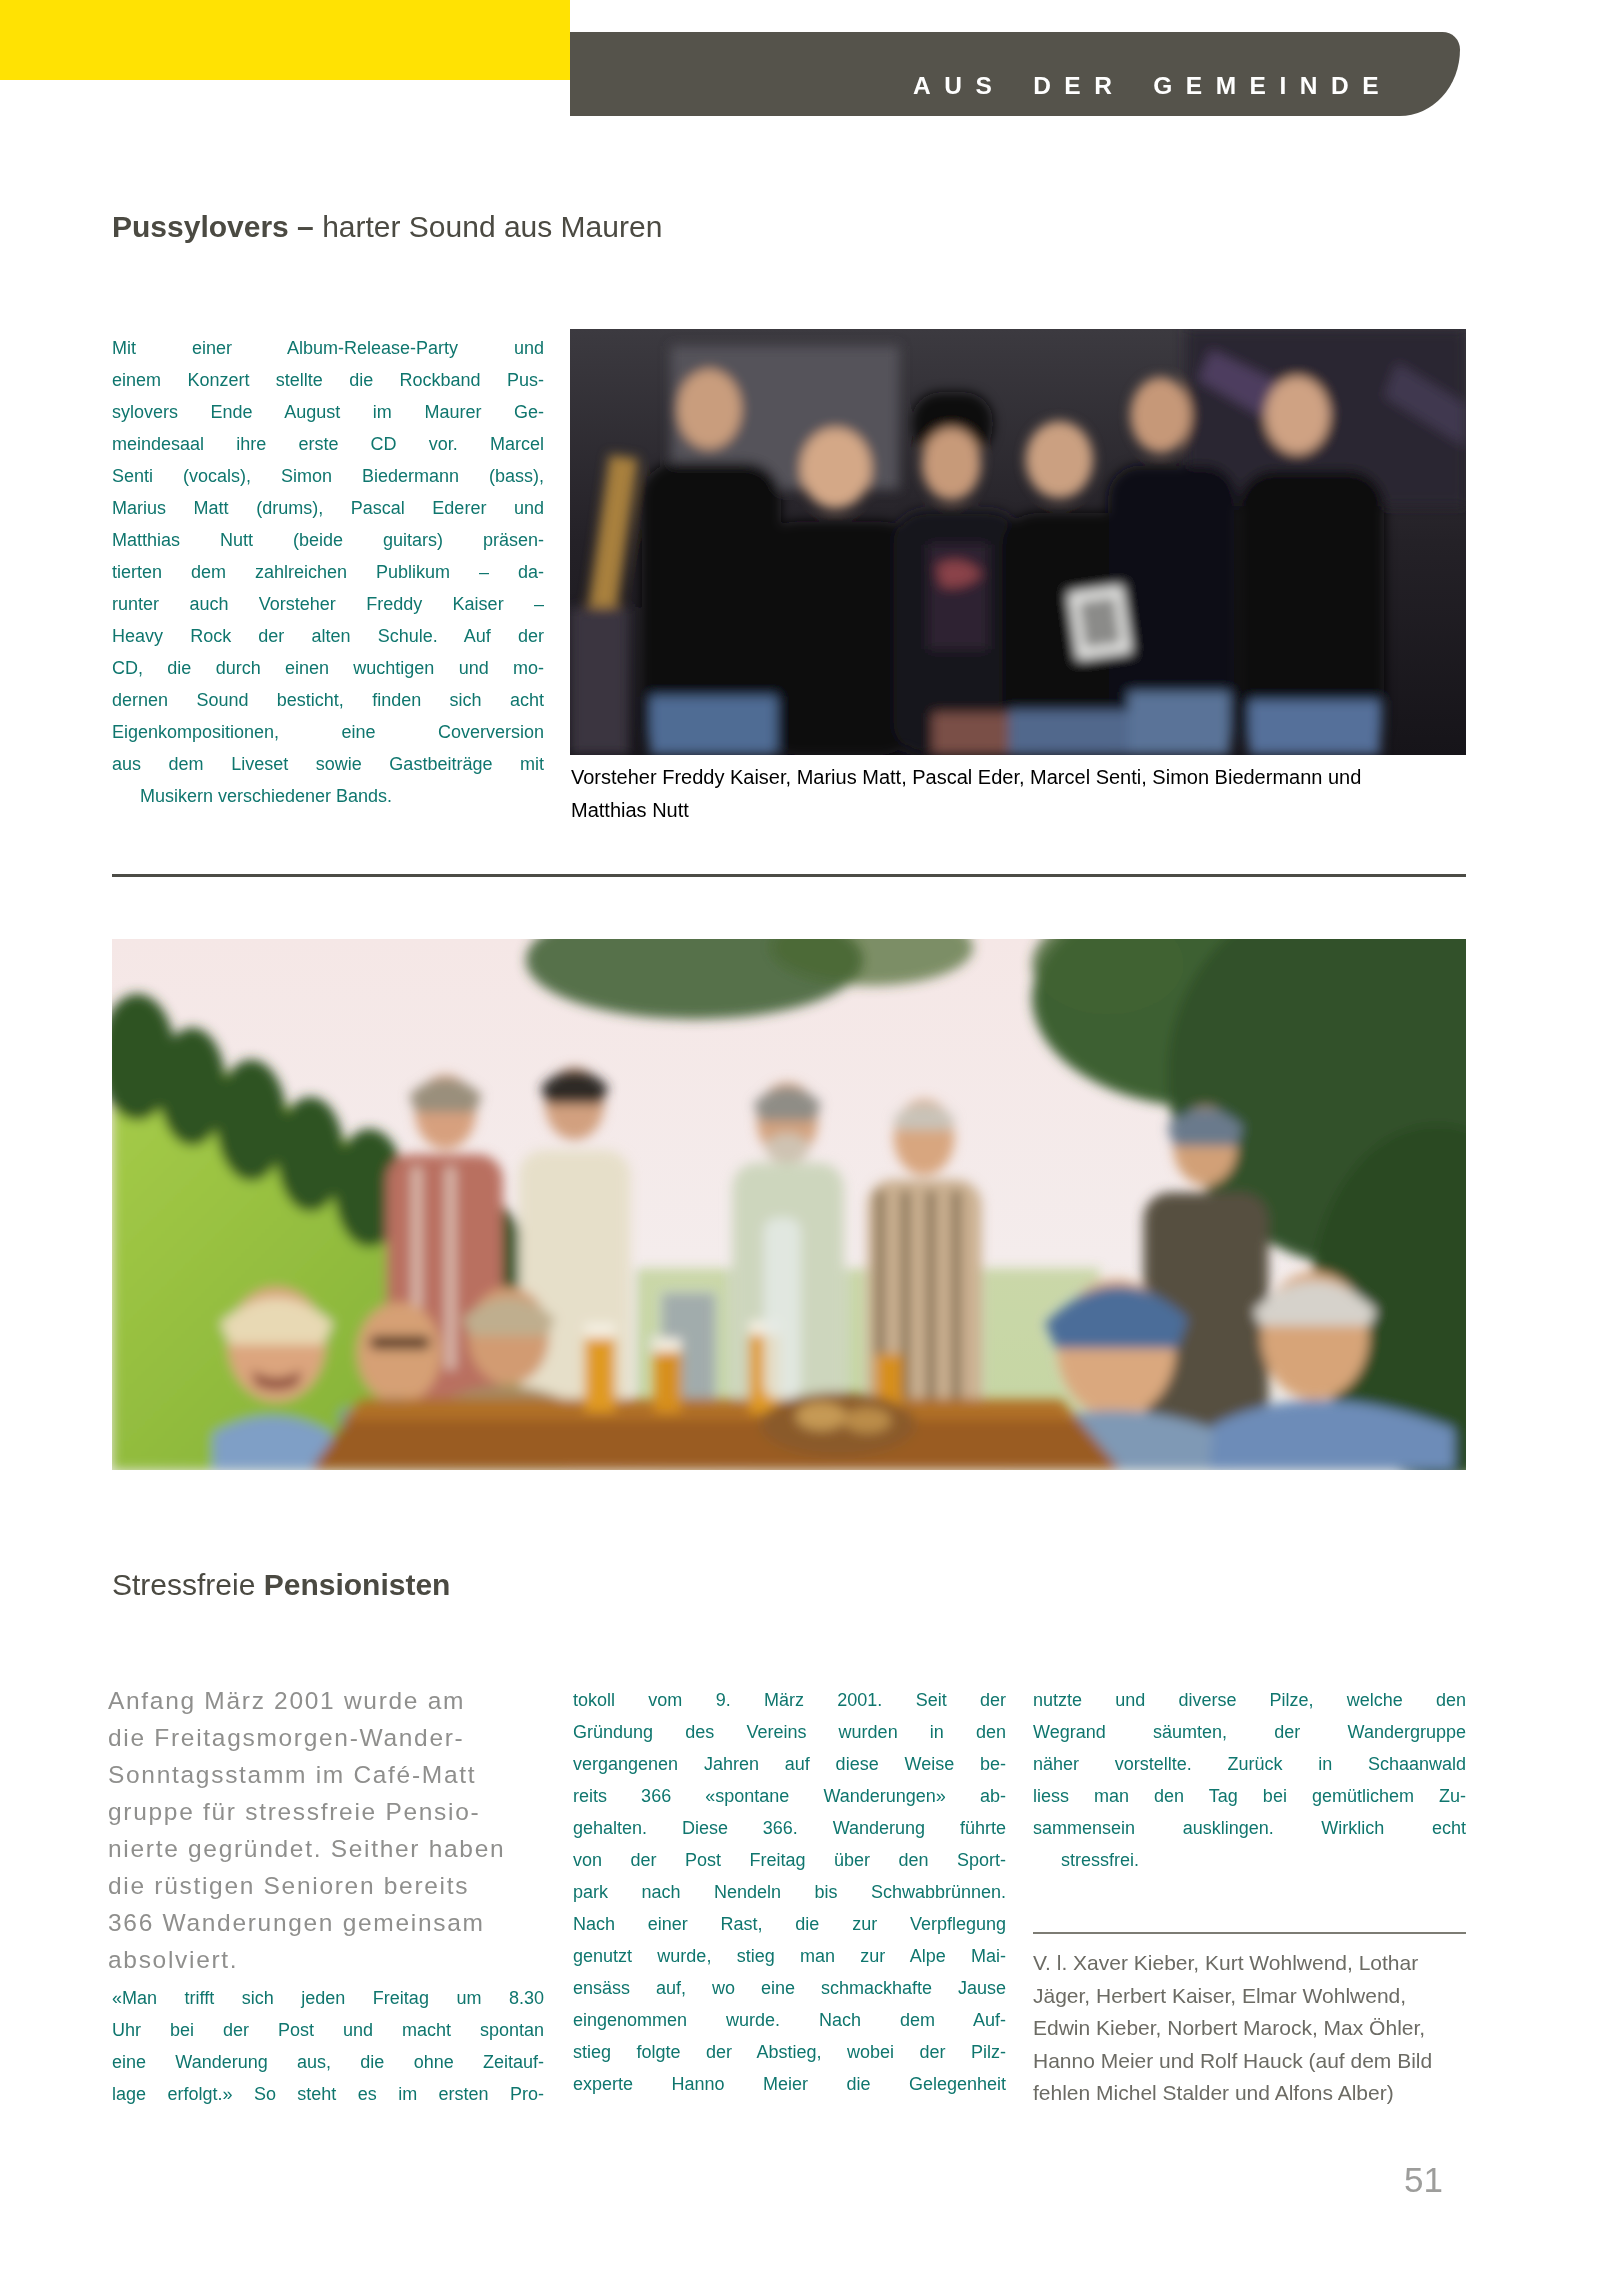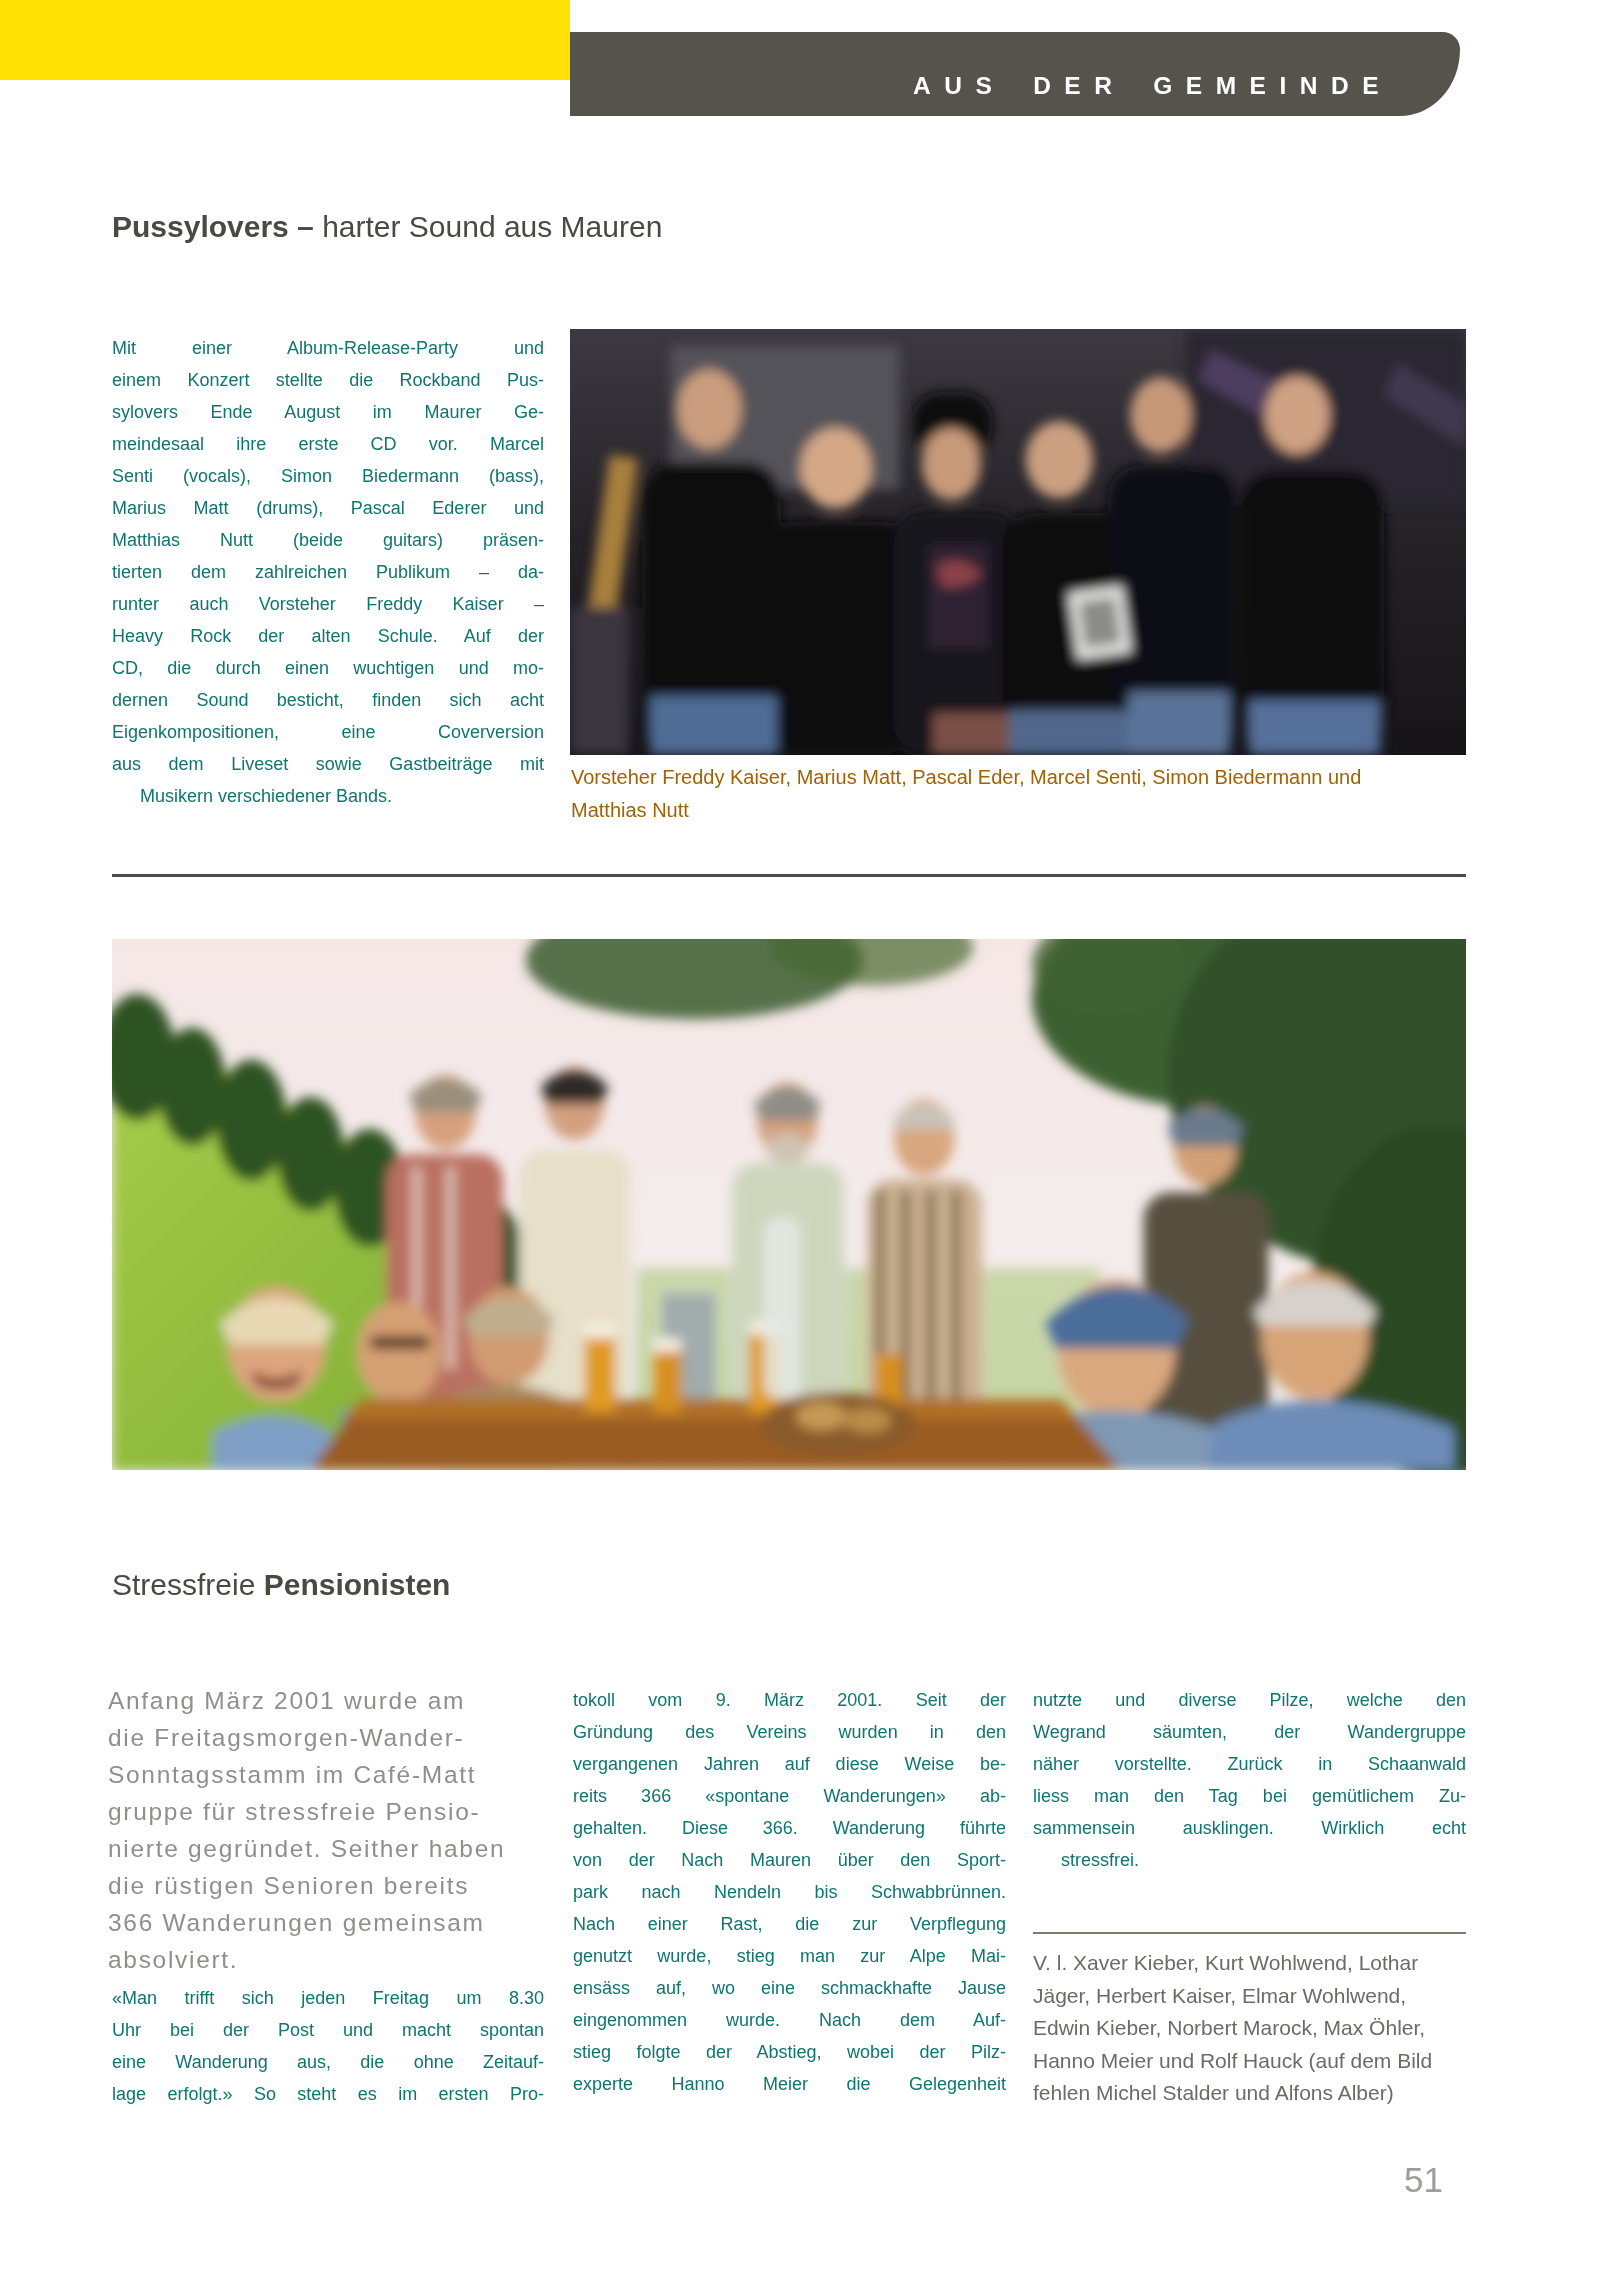--- a/index.html
+++ b/index.html
@@ -24,21 +24,21 @@
 
   
   .bodycol{font-size:18px;line-height:32px;color:#0f766e;}
   .jline{text-align:justify;text-align-last:justify;text-justify:inter-word;height:32px;overflow:hidden;}
   .jline.end{text-align-last:left;margin-left:28px;}
   .ragged .jline{text-align:left;text-align-last:left;}
 
   .lead{font-size:24.5px;line-height:37px;letter-spacing:1.7px;color:#8f8f8d;}
   .lead .jline{height:37px;}
 
-  .cap1{font-size:20px;line-height:33px;color:#a16207;}
+  .cap1{font-size:20px;line-height:33px;color:#000000;}
   .cap1 .jline{height:33px;}
   .cap2{font-size:21px;line-height:32.5px;color:#6c6b64;}
   .cap2 .jline{height:32.5px;}
 
   .rule1{left:112px;top:874px;width:1354px;height:2.5px;background:#4c4c46;}
   .rule2{left:1033px;top:1932px;width:433px;height:1.7px;background:#7d7c74;}
 
   .pagenum{left:1404px;top:2160px;font-size:35px;color:#9d9d9b;}
 
   .photo{display:block;}
@@ -253,21 +253,21 @@
     <div class="jline">Uhr bei der Post und macht spontan</div>
     <div class="jline">eine Wanderung aus, die ohne Zeitauf-</div>
     <div class="jline">lage erfolgt.» So steht es im ersten Pro-</div>
   </div>
 <div class="abs bodycol" style="left:573px;top:1684px;width:433px;">
     <div class="jline">tokoll vom 9. März 2001. Seit der</div>
     <div class="jline">Gründung des Vereins wurden in den</div>
     <div class="jline">vergangenen Jahren auf diese Weise be-</div>
     <div class="jline">reits 366 «spontane Wanderungen» ab-</div>
     <div class="jline">gehalten. Diese 366. Wanderung führte</div>
-    <div class="jline">von der Nach Mauren über den Sport-</div>
+    <div class="jline">von der Post Freitag über den Sport-</div>
     <div class="jline">park nach Nendeln bis Schwabbrünnen.</div>
     <div class="jline">Nach einer Rast, die zur Verpflegung</div>
     <div class="jline">genutzt wurde, stieg man zur Alpe Mai-</div>
     <div class="jline">ensäss auf, wo eine schmackhafte Jause</div>
     <div class="jline">eingenommen wurde. Nach dem Auf-</div>
     <div class="jline">stieg folgte der Abstieg, wobei der Pilz-</div>
     <div class="jline">experte Hanno Meier die Gelegenheit</div>
   </div>
 <div class="abs bodycol" style="left:1033px;top:1684px;width:433px;">
     <div class="jline">nutzte und diverse Pilze, welche den</div>

